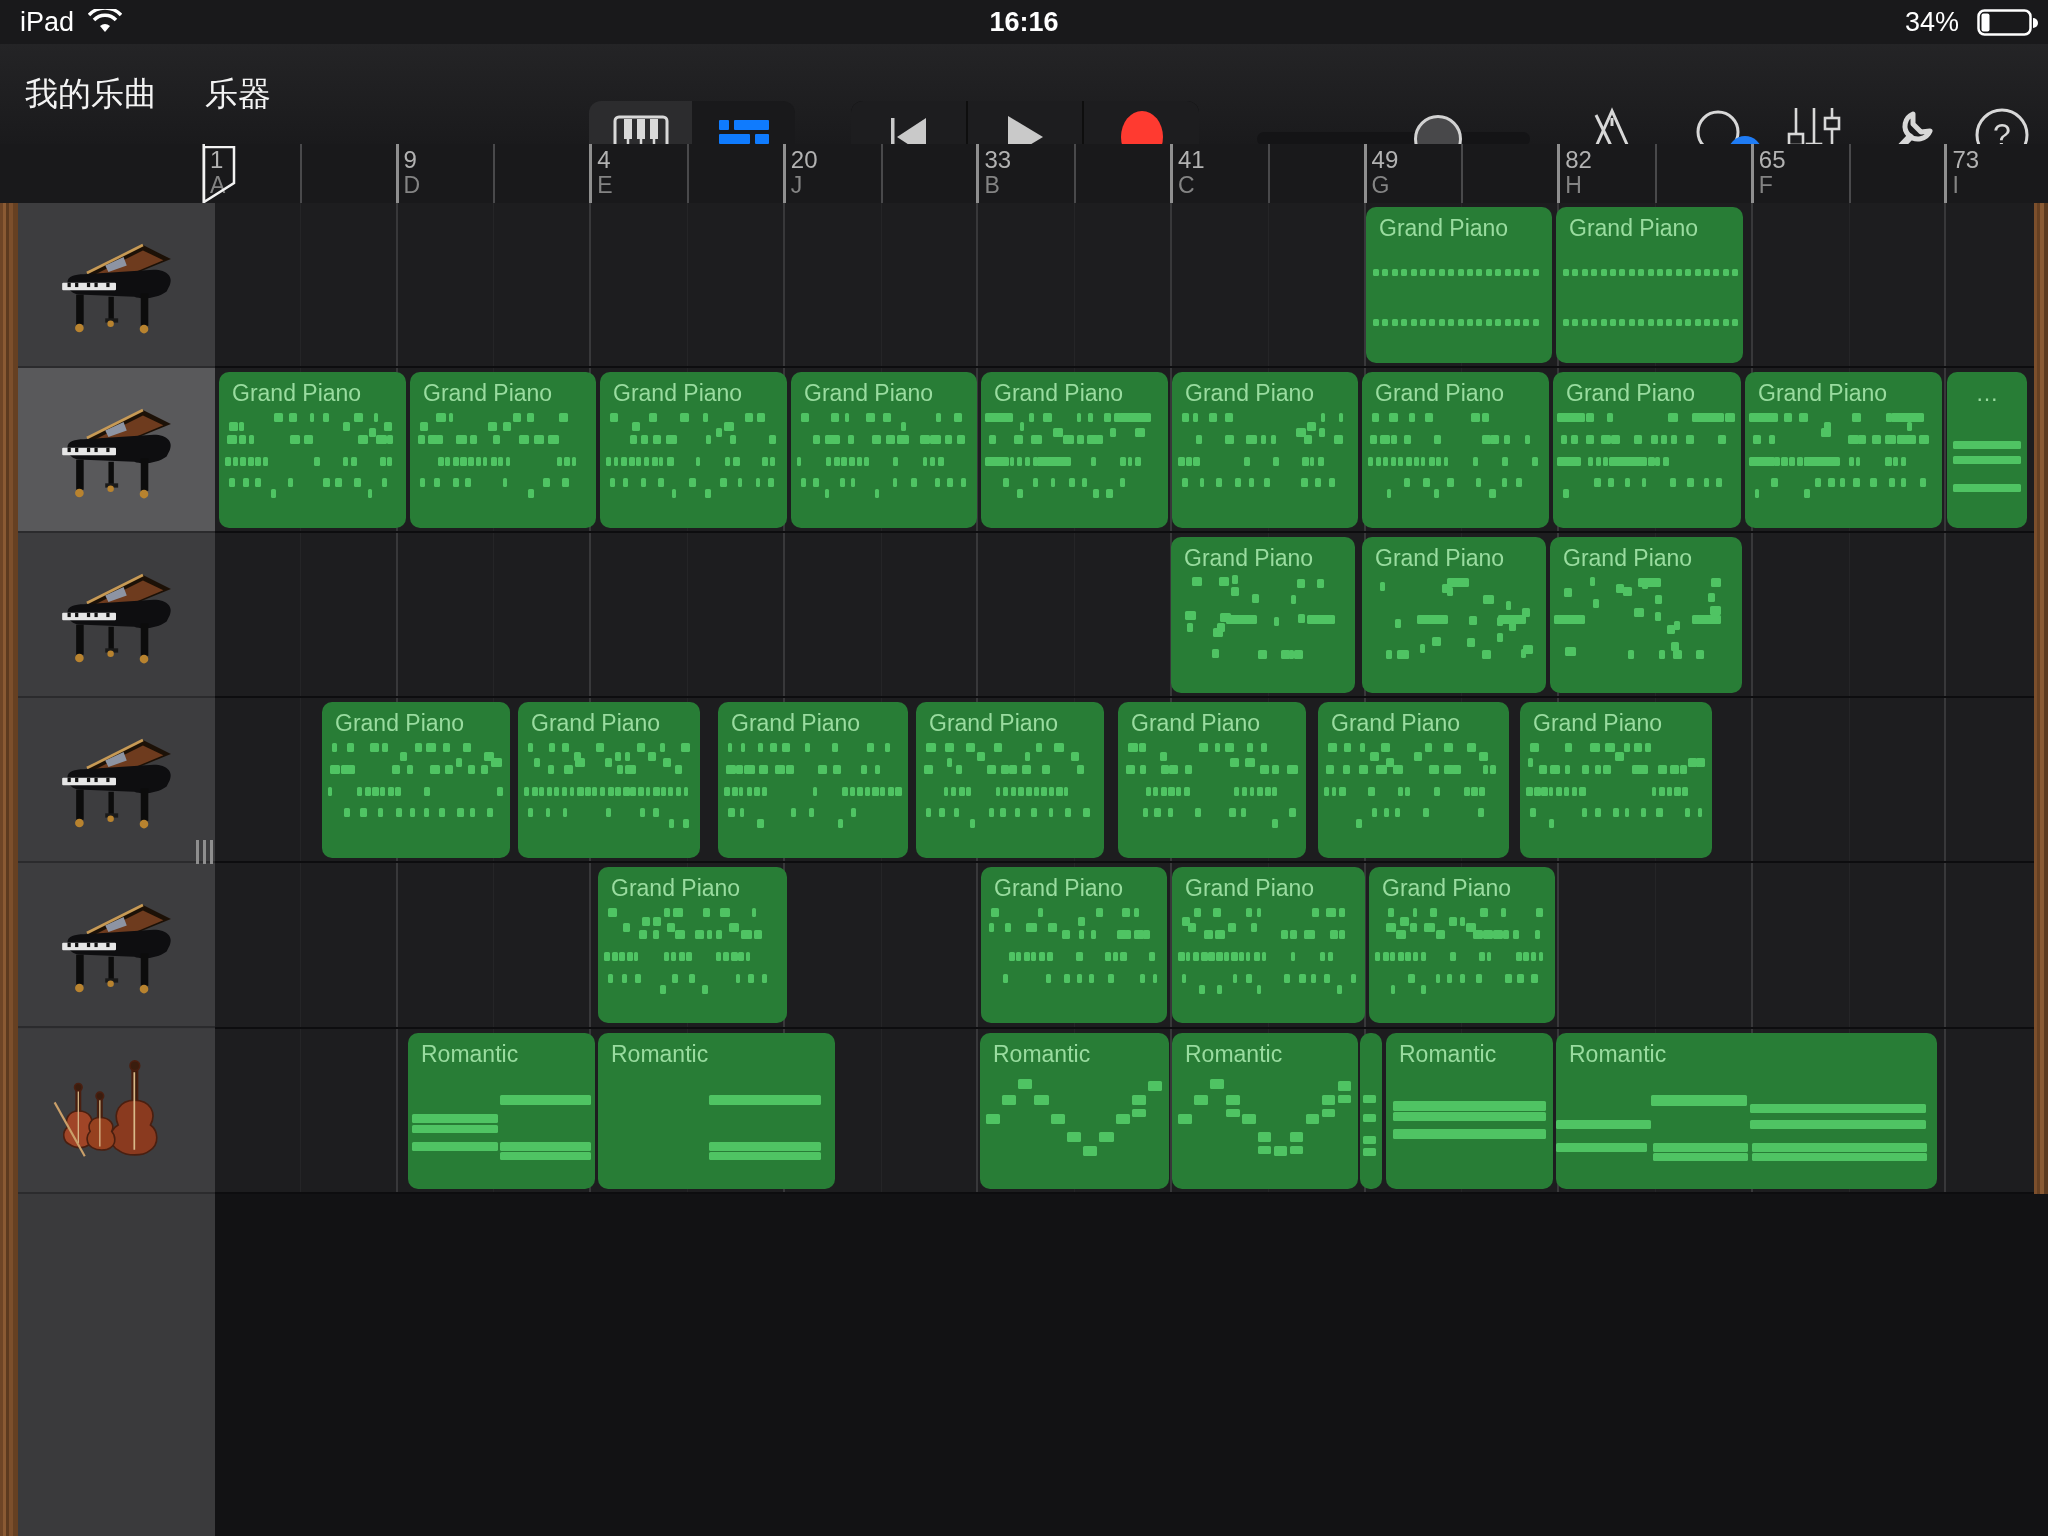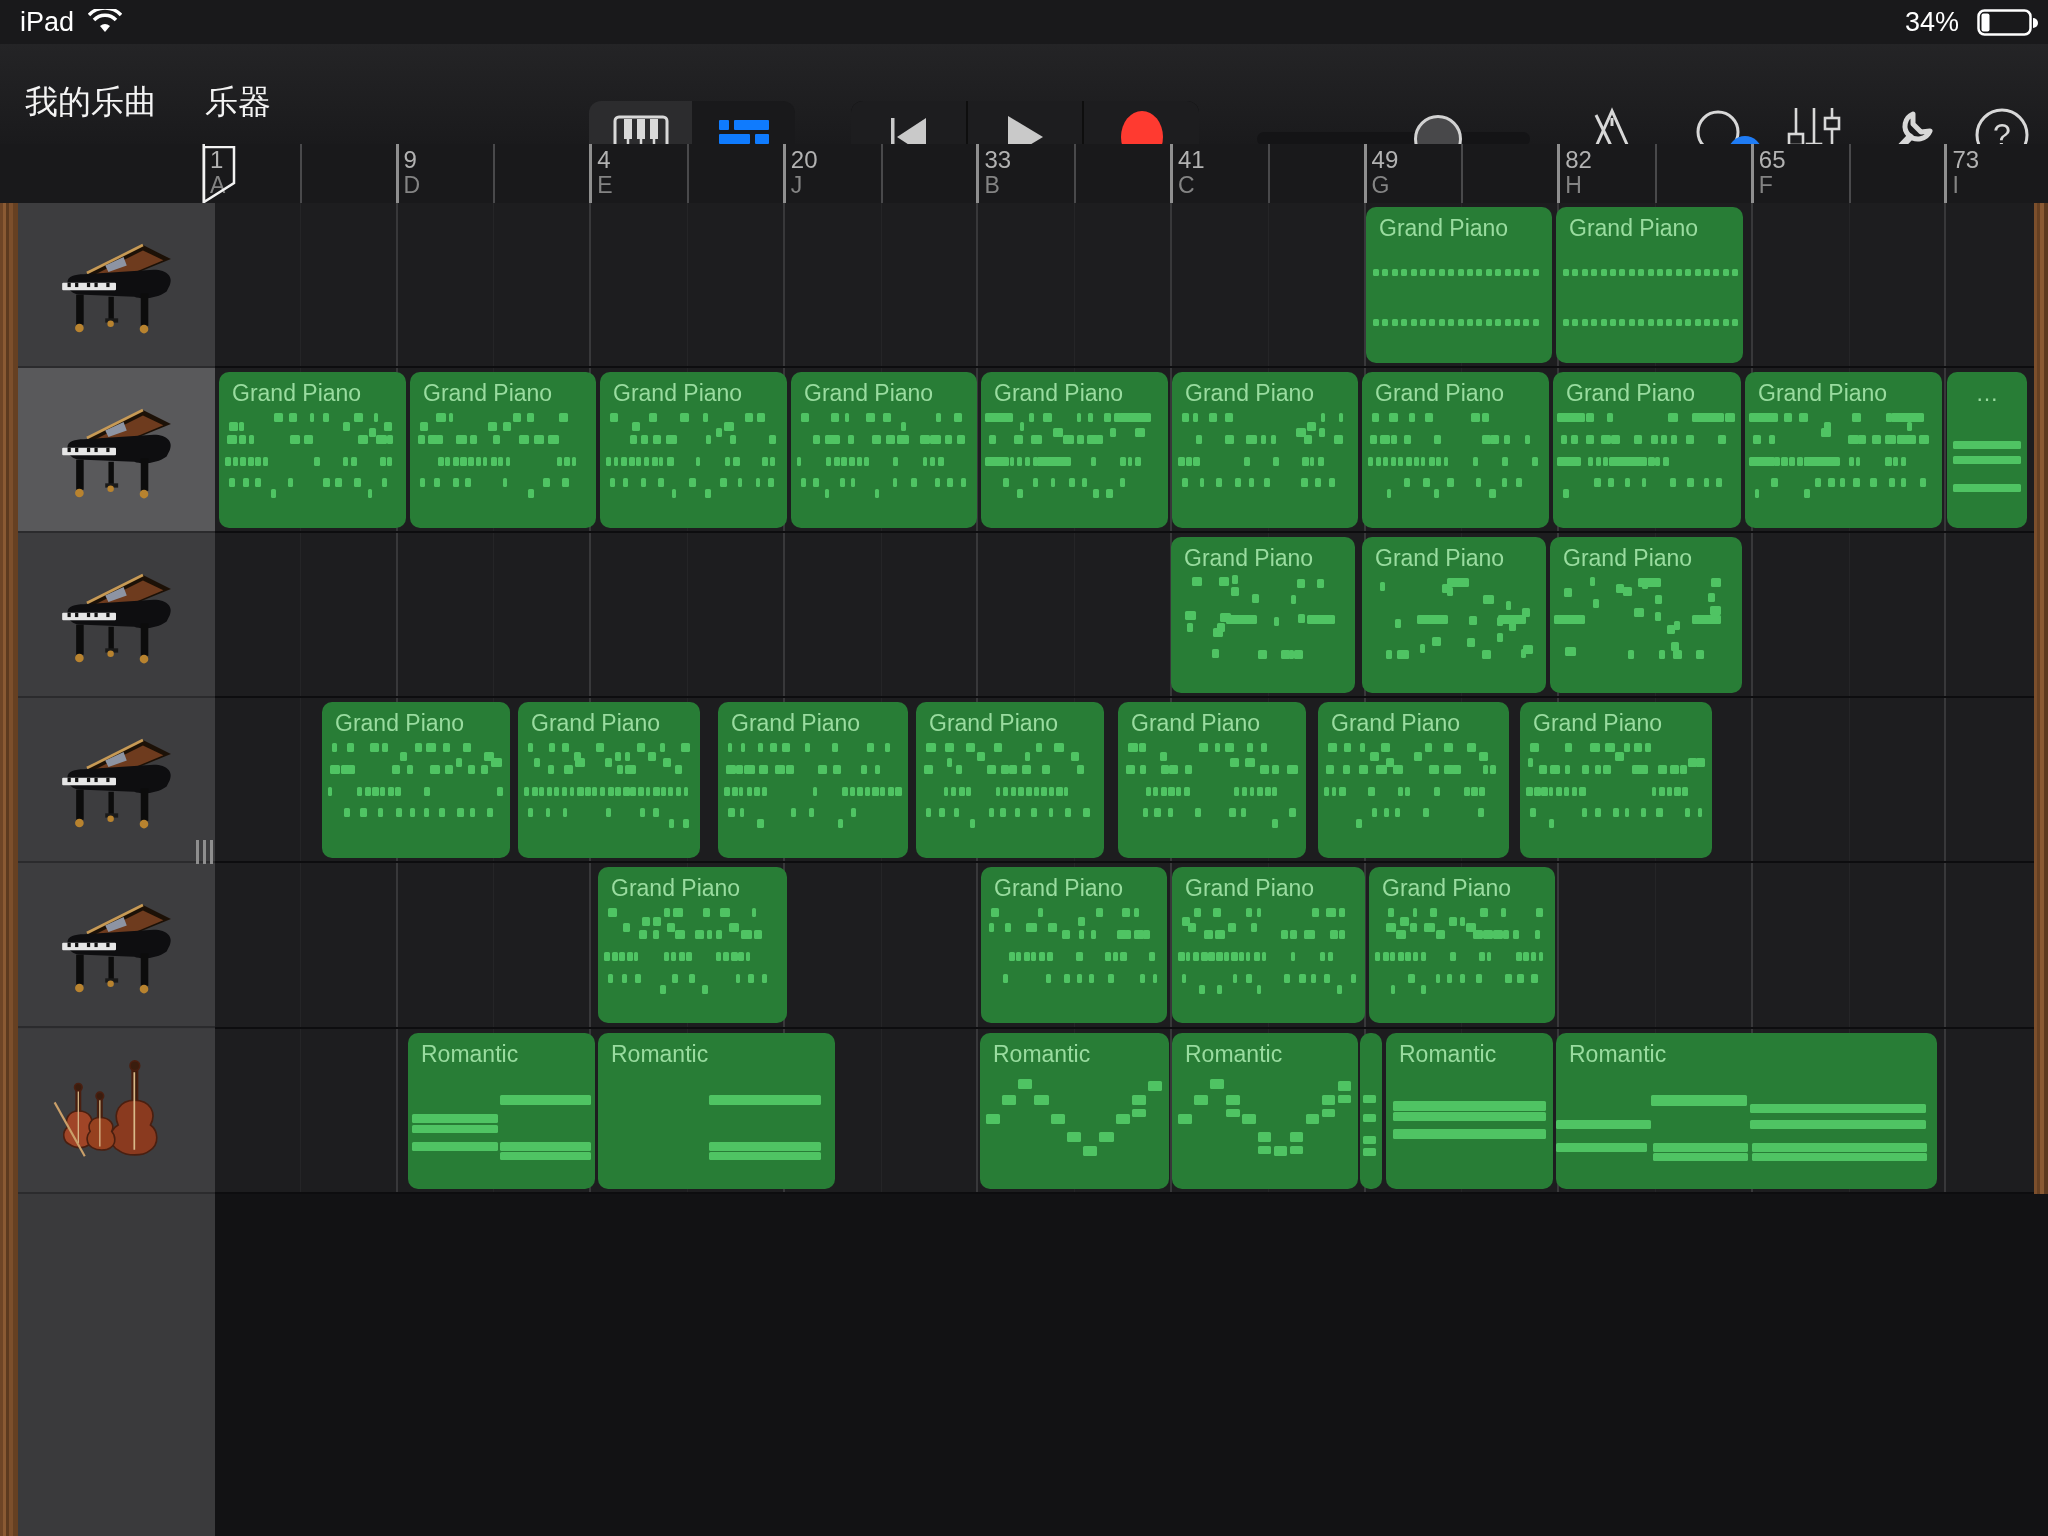--- a/index.html
+++ b/index.html
@@ -5,21 +5,21 @@
   html,body{margin:0;padding:0;background:#000;}
   #app{position:relative;width:2048px;height:1536px;background:#121214;overflow:hidden;
        font-family:"Liberation Sans",sans-serif;-webkit-font-smoothing:antialiased;}
   .abs{position:absolute;}
   
   #statusbar{position:absolute;left:0;top:0;width:2048px;height:44px;background:#19191b;color:#fff;}
   #statusbar .txt{position:absolute;top:7px;font-size:27px;color:#fff;}
   
   #toolbar{position:absolute;left:0;top:44px;width:2048px;height:100px;
            background:linear-gradient(#242426,#1a1a1c);border-bottom:1px solid #0a0a0a;}
-  .tb-text{position:absolute;top:36px;font-size:33px;color:#f3f3f3;background:none;border:none;padding:0;cursor:default;}
+  .tb-text{position:absolute;top:28px;font-size:33px;color:#f3f3f3;background:none;border:none;padding:0;cursor:default;}
   .seg{position:absolute;top:57px;height:74px;border-radius:12px;overflow:hidden;display:flex;}
   .seg .btn{height:100%;display:flex;align-items:center;justify-content:center;border:none;padding:0;}
   #viewtoggle{left:589px;width:206px;}
   #viewtoggle .btn{width:103px;}
   #btn-kbview{background:#2c2c2e;}
   #btn-trview{background:#19191b;}
   #transport{left:851px;width:348px;background:#0e0e0e;gap:2px;}
   #transport .btn{width:115px;background:#1d1d1f;}
   .trk-icon{position:relative;width:50px;height:37px;}
   .trk-icon i{position:absolute;background:#0f7bfe;border-radius:1px;}
@@ -69,20 +69,21 @@
 
   <div id="statusbar">
     <span class="txt" style="left:20px;">iPad</span>
     <span class="abs" style="left:88px;top:9px;">
       <svg width="34" height="26" viewBox="0 0 34 26">
         <path d="M17 23 L12 17 A8 8 0 0 1 22 17 Z" fill="#fff"></path>
         <path d="M6 11 A15 15 0 0 1 28 11" fill="none" stroke="#fff" stroke-width="3.4"></path>
         <path d="M1 6 A22 22 0 0 1 33 6" fill="none" stroke="#fff" stroke-width="3.4"></path>
       </svg>
     </span>
+    <span class="txt" style="left:0;width:2048px;text-align:center;font-weight:bold;">16:16</span>
     <span class="txt" style="left:1905px;">34%</span>
     <span class="abs" style="left:1977px;top:9px;">
       <svg width="62" height="28" viewBox="0 0 62 28">
         <rect x="1.5" y="1.5" width="52" height="24" rx="6" fill="none" stroke="#fff" stroke-width="2.5"></rect>
         <rect x="4.5" y="4.5" width="8" height="18" rx="2" fill="#fff"></rect>
         <path d="M56 9 v10 a5 5 0 0 0 0-10 Z" fill="#fff"></path>
       </svg>
     </span>
   </div>
 

